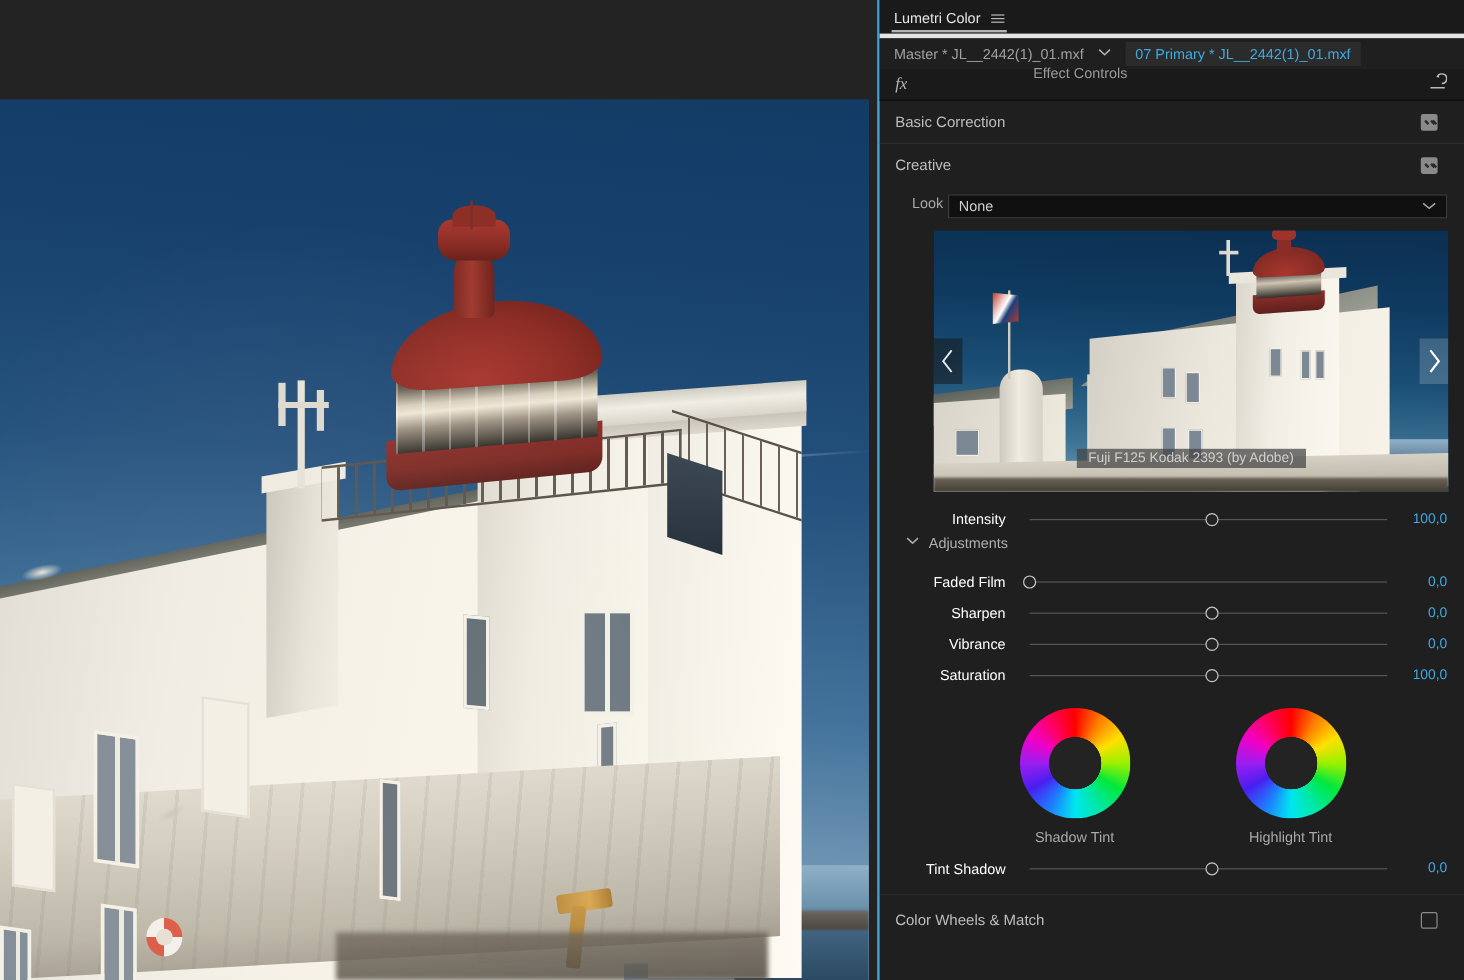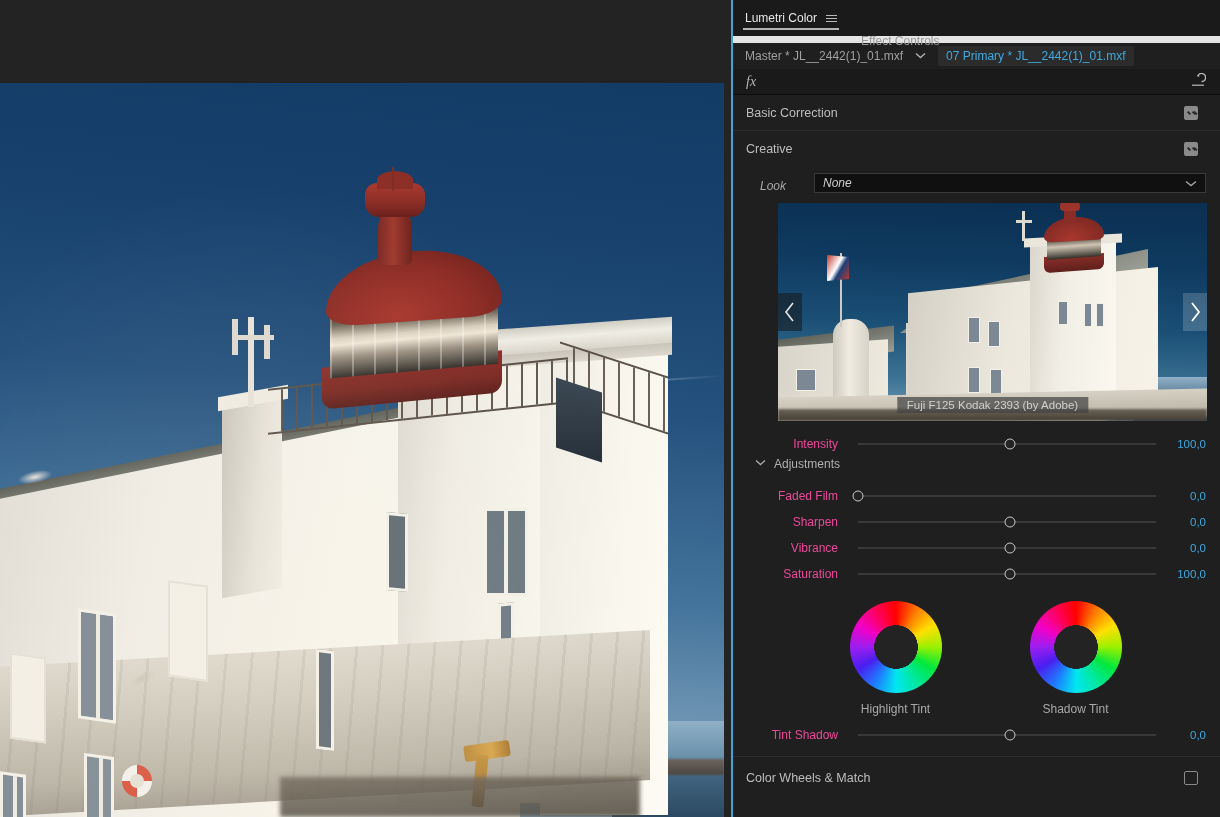--- a/index.html
+++ b/index.html
@@ -234,22 +234,22 @@
   .photo-soft { position:absolute; inset:0; pointer-events:none;
     background: radial-gradient(ellipse at 35% 85%, rgba(255,244,225,.12) 0%, rgba(0,0,0,0) 60%); }
 
   
   .panel {
     position:absolute; right:0; top:0; width:489px; height:817px;
     background:#1f1f1f; border-left:2px solid #41a3d6;
     display:flex; flex-direction:column;
   }
   .tabbar {
-    height:43px; background:#1a1a1a; display:flex; align-items:center;
-    border-bottom:7px solid #e5e5e5; flex:none;
+    height:32px; background:#1a1a1a; display:flex; align-items:flex-start;
+    border-bottom:4px solid #e5e5e5; flex:none;
   }
   .tab {
     display:flex; align-items:center; gap:9px;
     padding:0 12px; height:30px; font-size:12px; color:#c8c8c8;
     position:relative; cursor:default;
   }
   .tab.active { color:#e6e6e6; }
   .tab.active .tab-underline {
     position:absolute; left:10px; right:10px; bottom:3px; height:2px; background:#b4b4b4;
   }
@@ -284,21 +284,21 @@
   .sec-head .title { font-size:12.5px; color:#bdbdbd; }
 
   .cbox { width:14px; height:14px; border-radius:2px; position:relative; }
   .cbox.on { background:#8a8a8a; }
   .cbox.on::after{
     content:""; position:absolute; left:3px; top:6px; width:4px; height:2px;
     background:#2b2b2b; transform:rotate(45deg); box-shadow:3.5px -3.5px 0 0 #2b2b2b, 4.6px -4.6px 0 0 #2b2b2b;
   }
   .cbox.off { border:1.5px solid #8a8a8a; background:transparent; }
 
-  .lookrow { display:flex; align-items:flex-end; padding:6px 14px 8px 13px; gap:28px;font-style:italic; }
+  .lookrow { display:flex; align-items:flex-start; padding:6px 14px 8px 13px; gap:4px; }
   .lookrow .lbl { font-size:12px; color:#a8a8a8; width:40px; text-align:right; }
   .dropdown {
     flex:1; height:20px; background:#101010; border:1px solid #3a3a3a;
     display:flex; align-items:center; justify-content:space-between;
     padding:0 8px; font-size:12px; color:#cfcfcf;
   }
   .dd-chev { color:#a5a5a5; font-size:10px; }
 
   
   .preview-wrap {
@@ -366,35 +366,35 @@
     background: linear-gradient(180deg,#d6d1c4 0%, #b6b0a2 100%);
     transform: skewY(-1.2deg);
   }
   .pv-rocks { position:absolute; left:0; bottom:0; width:100%; height:12px;
     background: linear-gradient(180deg,#6d6458 0%, #433d34 100%); filter:blur(1px); }
   .pv-win { position:absolute; background:#7c8894; border:1.5px solid #f3f0e7; }
   .pv-door { position:absolute; background:#b6604a; border:1px solid #e8e3d6; }
 
   .pv-caption {
     position:absolute; left:50%; transform:translateX(-50%);
-    bottom:8px; background:rgba(66,66,66,.72); color:#cfcfcf;
+    bottom:20px; background:rgba(66,66,66,.72); color:#cfcfcf;
     font-size:11.5px; padding:2px 10px; white-space:nowrap;
   }
   .pv-nav {
     position:absolute; top:50%; transform:translateY(-50%);
     width:24px; height:38px; background:rgba(24,24,24,.55);
     display:flex; align-items:center; justify-content:center; cursor:pointer;
   }
   .pv-nav.left { left:0; }
   .pv-nav.right { right:0; background:rgba(255,255,255,.18); }
   .pv-nav svg { display:block; }
 
   
   .slider-row { display:flex; align-items:center; height:26px; padding:0 14px 0 13px; }
-  .slider-row .sl-label { font-size:12px; color:#ec4899; width:92px; text-align:right; padding-right:0; }
+  .slider-row .sl-label { font-size:12px; color:#ffffff; width:92px; text-align:right; padding-right:0; }
   .track-wrap { flex:1; position:relative; height:26px; margin:0 12px 0 20px; }
   .track {
     position:absolute; left:0; right:0; top:50%; height:1px;
     background:#555; transform:translateY(-50%);
   }
   .knob {
     position:absolute; top:50%; width:11px; height:11px; border-radius:50%;
     border:1.8px solid #c9c9c9; background:#232323;
     transform:translate(-50%,-50%);
   }
@@ -650,25 +650,25 @@
         <div class="track-wrap">
           <div class="track"></div>
           <div class="knob" style="left:51%"></div>
         </div>
         <span class="sl-val">100,0</span>
       </div>
 
       <div class="wheels">
         <div class="wheel-col">
           <div class="wheel"></div>
-          <div class="wheel-label">Highlight Tint</div>
+          <div class="wheel-label">Shadow Tint</div>
         </div>
         <div class="wheel-col">
           <div class="wheel"></div>
-          <div class="wheel-label">Shadow Tint</div>
+          <div class="wheel-label">Highlight Tint</div>
         </div>
       </div>
 
       <div class="slider-row" style="margin-bottom:8px;">
         <span class="sl-label">Tint Shadow</span>
         <div class="track-wrap">
           <div class="track"></div>
           <div class="knob" style="left:51%"></div>
         </div>
         <span class="sl-val">0,0</span>

